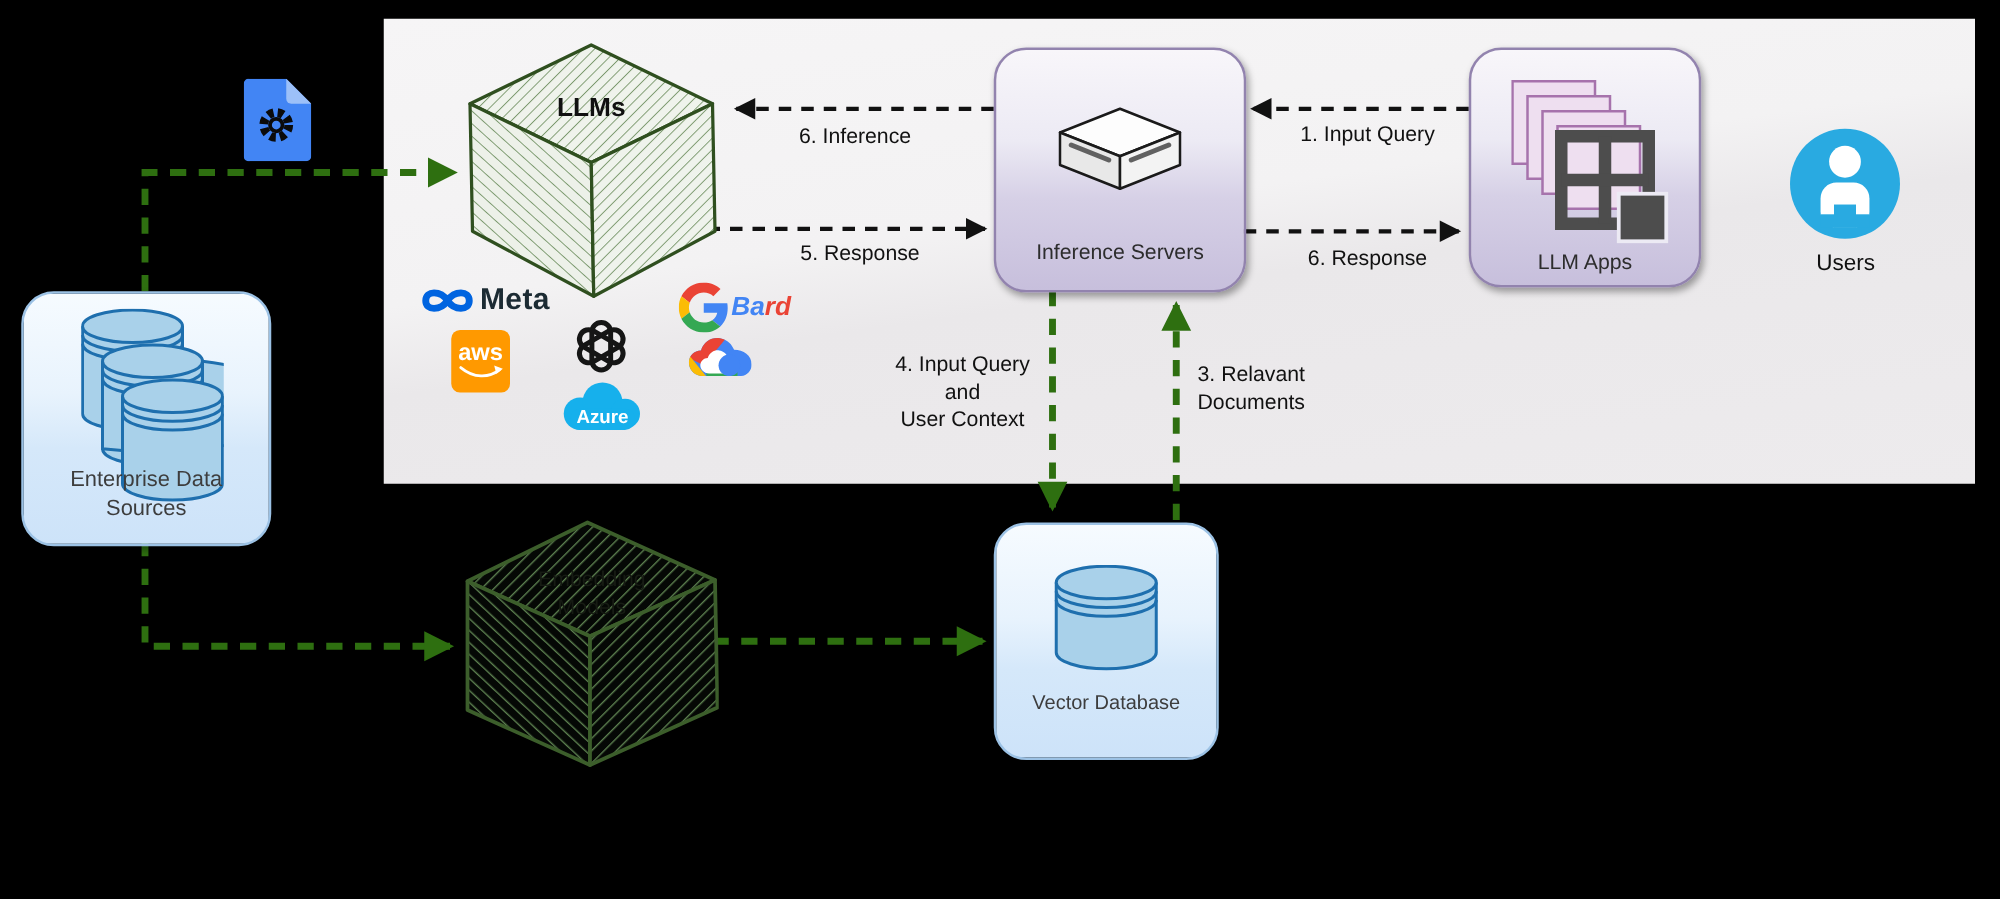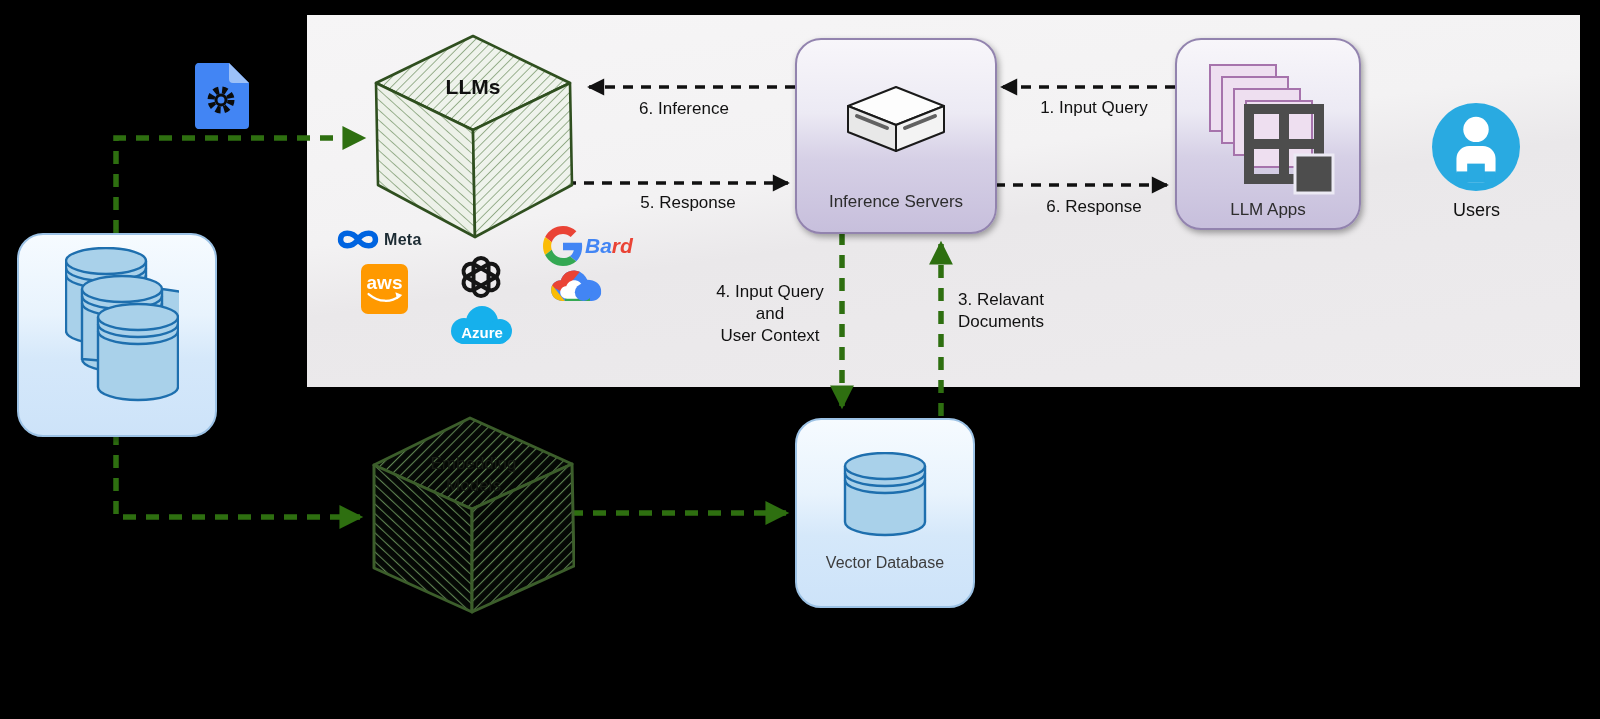--- a/index.html
+++ b/index.html
@@ -23,21 +23,21 @@
   .node-label{color:#2d2d2d;font-size:17px;}
   .llms-title{font-size:21px;font-weight:bold;color:#101010;}
   .embed-title{font-size:17px;color:#161b13;}
   
   .users-circle{width:88px;height:88px;border-radius:50%;background:#29aae1;}
   
   .online{font-size:21px;font-weight:bold;color:#0d0d0d;}
   .copyright{background:#223246;color:#f3f4f6;font-size:19px;padding:2px 7px 3px 7px;}
   
   .meta-wrap{display:flex;align-items:center;gap:4px;}
-  .meta-text{font-size:16px;font-weight:700;color:#1c2b33;letter-spacing:.3px;}
+  .meta-text{font-size:24px;font-weight:700;color:#1c2b33;letter-spacing:.3px;}
   .aws-box{width:47px;height:50px;background:#ff9900;border-radius:7px;
            display:flex;flex-direction:column;align-items:center;justify-content:center;}
   .aws-text{color:#fff;font-size:19px;font-weight:bold;line-height:17px;}
   .bard-text{font-size:21px;font-weight:bold;}
   .bard-b{color:#4285f4;} .bard-r{color:#ea4335;}
   .doc-gear{z-index:3;}
 </style>
 </head>
 <body>
 
@@ -239,20 +239,24 @@
           <path d="M1,28 A40,13 0 0 0 81,28" fill="none"></path>
         </g>
         <g transform="translate(32,56)">
           <path d="M1,14 V84 A40,13 0 0 0 81,84 V14"></path>
           <ellipse cx="41" cy="14" rx="40" ry="13"></ellipse>
           <path d="M1,21 A40,13 0 0 0 81,21" fill="none"></path>
           <path d="M1,28 A40,13 0 0 0 81,28" fill="none"></path>
         </g>
       </g>
     </svg>
+    <div class="abs node-label center" style="left:0;top:137px;width:196px;line-height:23px;font-size:17.5px;color:#3d3d3d;">
+      <div>Enterprise Data</div>
+      <div>Sources</div>
+    </div>
   </div>
 
   <div class="abs node" style="left:371px;top:415px;width:204px;height:200px;">
     <svg width="204" height="200" viewBox="0 0 204 200">
       <defs>
         <pattern id="hatchD" patternUnits="userSpaceOnUse" width="7" height="7" patternTransform="rotate(45)">
           <rect width="7" height="7" fill="#050805"></rect>
           <line x1="0" y1="0" x2="0" y2="7" stroke="#5d8150" stroke-width="2.2"></line>
         </pattern>
         <pattern id="hatchD2" patternUnits="userSpaceOnUse" width="7" height="7" patternTransform="rotate(-47)">

